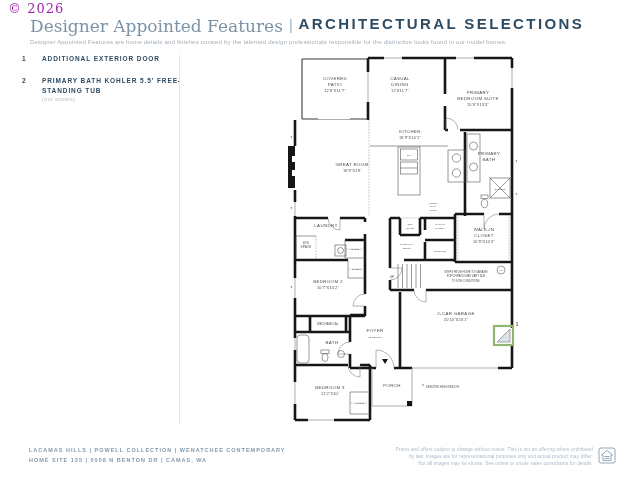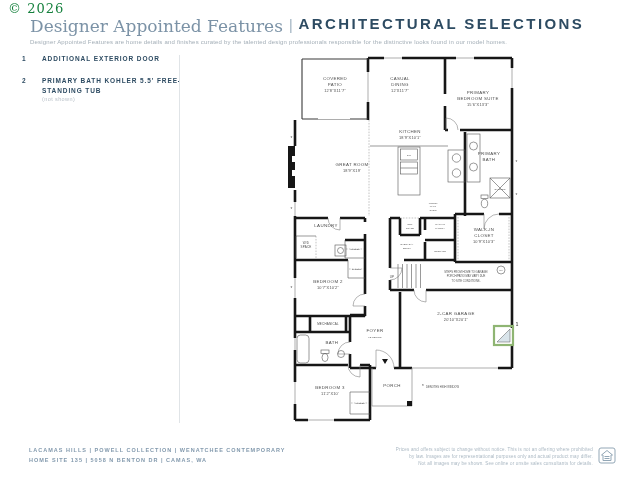--- a/index.html
+++ b/index.html
@@ -1,19 +1,19 @@
 <!DOCTYPE html>
 <html><head>
 <meta charset="utf-8">
 <style>
   html,body{margin:0;padding:0;}
   body{width:640px;height:480px;position:relative;background:#ffffff;overflow:hidden;
        font-family:"Liberation Sans", sans-serif;}
   .copyright{position:absolute;left:8px;top:1px;font-family:"DejaVu Serif", serif;
-      font-size:13px;color:#15803d;letter-spacing:1px;}
+      font-size:13px;color:#a21caf;letter-spacing:1px;}
   .title-row{position:absolute;left:30px;top:15px;white-space:nowrap;}
   .title-serif{font-family:"DejaVu Serif", serif;font-size:17px;color:#7b92a6;text-align:right;}
   .title-div{font-size:14px;color:#9db0bf;padding:0 6px;vertical-align:2px;}
   .title-caps{font-size:15px;font-weight:bold;color:#2d4b62;letter-spacing:2.4px;vertical-align:3px;}
   .description{position:absolute;left:30px;top:39px;font-size:6px;color:#a3aeb7;letter-spacing:.2px;}
   .features{position:absolute;left:22px;top:54px;width:175px;}
   .feature{position:relative;margin-bottom:13px;}
   .feature-num{position:absolute;left:0;top:1px;font-size:6.5px;font-weight:bold;color:#2d4b62;}
   .feature-label{margin-left:20px;font-size:6.5px;font-weight:bold;color:#2d4b62;
       letter-spacing:.9px;line-height:1.45;}

